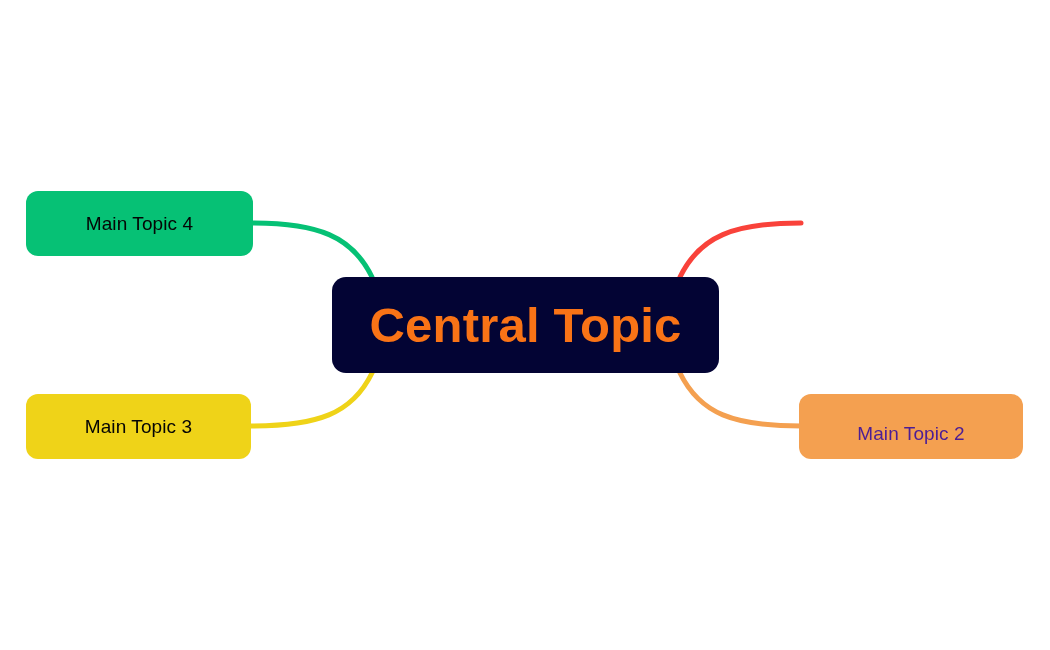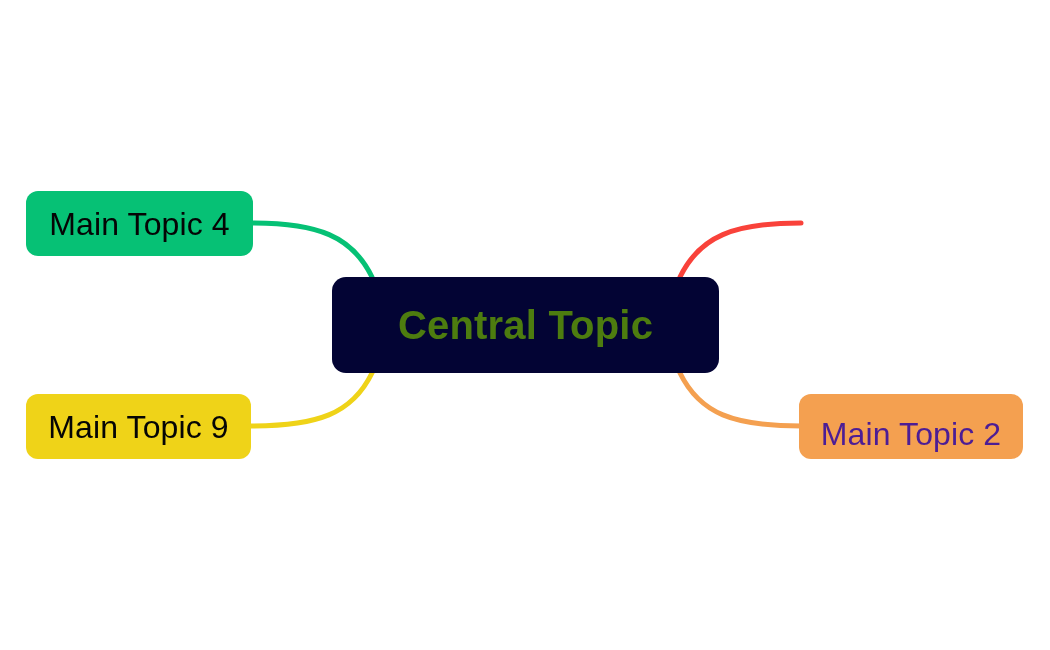--- a/index.html
+++ b/index.html
@@ -44,28 +44,28 @@
   
   #node-central {
     left: 332px;
     top: 277px;
     width: 387px;
     height: 96px;
     background: #030434;
     border-radius: 14px;
   }
   #node-central .node-label {
-    color: #4d7c0f;
-    font-size: 40px;
+    color: #f97316;
+    font-size: 49px;
     font-weight: bold;
     letter-spacing: 0.2px;
   }
   
   .node-branch .node-label {
-    font-size: 32px;
+    font-size: 19px;
     font-weight: normal;
     letter-spacing: 0.1px;
   }
   #node-topic-1 {
     left: 799px;
     top: 191px;
     width: 218px;
     height: 65px;
     background: #f9423a;
   }
@@ -117,20 +117,20 @@
   <div class="node" id="node-central">
     <span class="node-label">Central Topic</span>
   </div>
 
 
   <div class="node node-branch" id="node-topic-2">
     <span class="node-label">Main Topic 2</span>
   </div>
 
   <div class="node node-branch" id="node-topic-3">
-    <span class="node-label">Main Topic 9</span>
+    <span class="node-label">Main Topic 3</span>
   </div>
 
   <div class="node node-branch" id="node-topic-4">
     <span class="node-label">Main Topic 4</span>
   </div>
 
 </div>
 
 </body></html>

